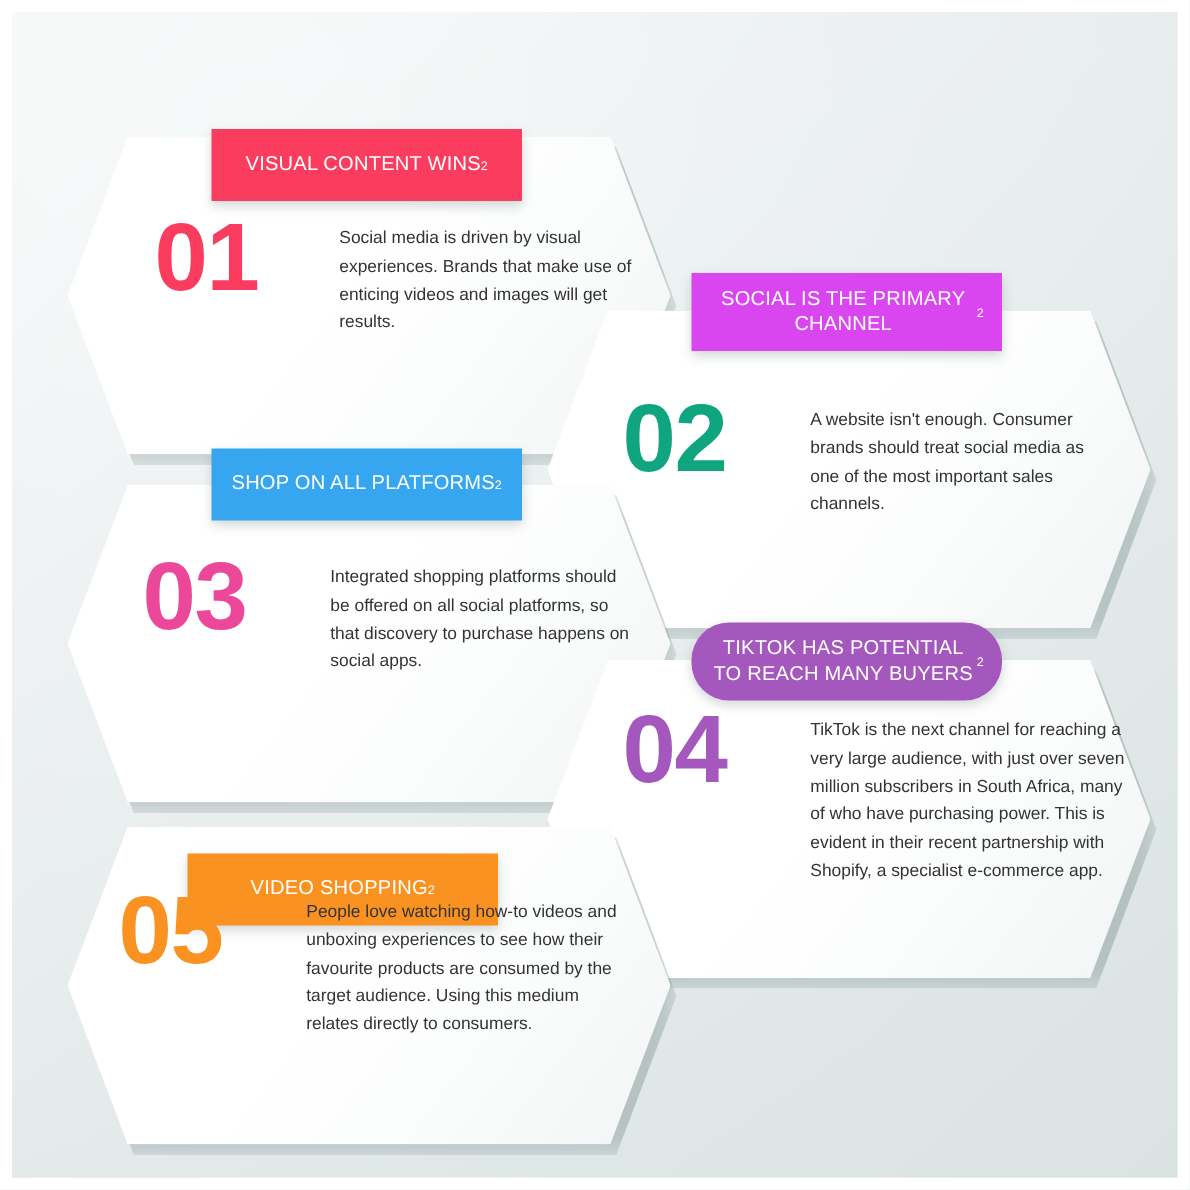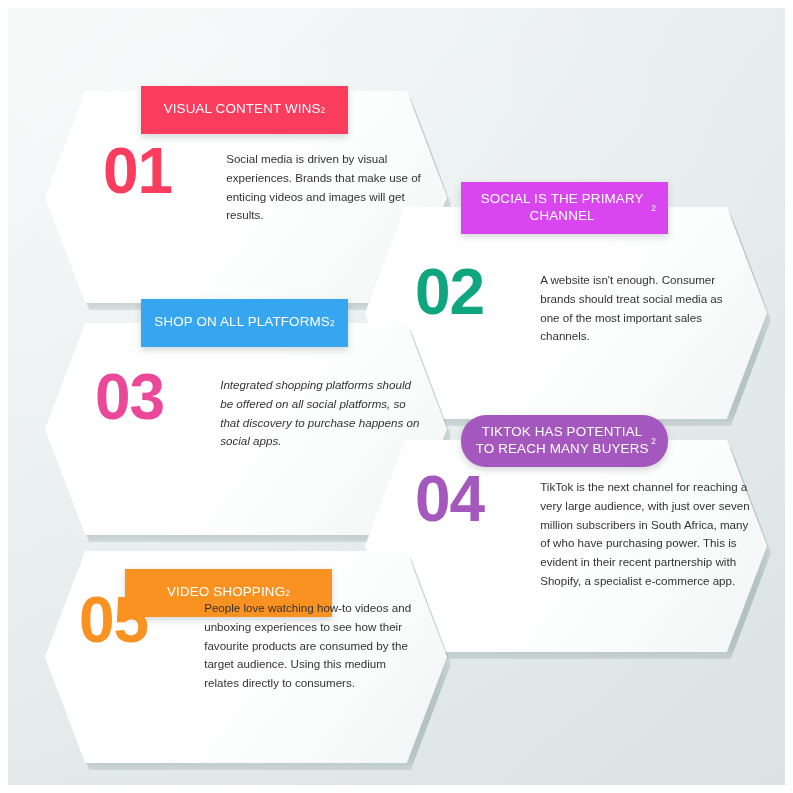--- a/index.html
+++ b/index.html
@@ -133,21 +133,21 @@
   
   #card-2 { left: 365px; top: 207px; }
   #card-2 .title-bar { left: 96px;  top: -25px; }
   #card-2 .content   { left: 50px;  top: 58px;  width: 330px; }
   #card-2 .body-text { padding-left: 20px; max-width: 215px; }
 
   
   #card-3 { left: 45px;  top: 323px; }
   #card-3 .title-bar { left: 96px;  top: -24px; }
   #card-3 .content   { left: 50px;  top: 47px;  width: 330px; }
-  #card-3 .body-text { padding-left: 20px; max-width: 222px; font-style: italic; }
+  #card-3 .body-text { padding-left: 20px; max-width: 222px; }
 
   
   #card-4 { left: 365px; top: 440px; }
   #card-4 .title-bar { left: 96px;  top: -25px; }
   #card-4 .content   { left: 50px;  top: 32px;  width: 340px; }
   #card-4 .body-text { padding-left: 20px; max-width: 240px; }
 
   
   #card-5 { left: 45px;  top: 551px; }
   #card-5 .title-bar { left: 80px;  top: -24px; margin-top: 42px; }

